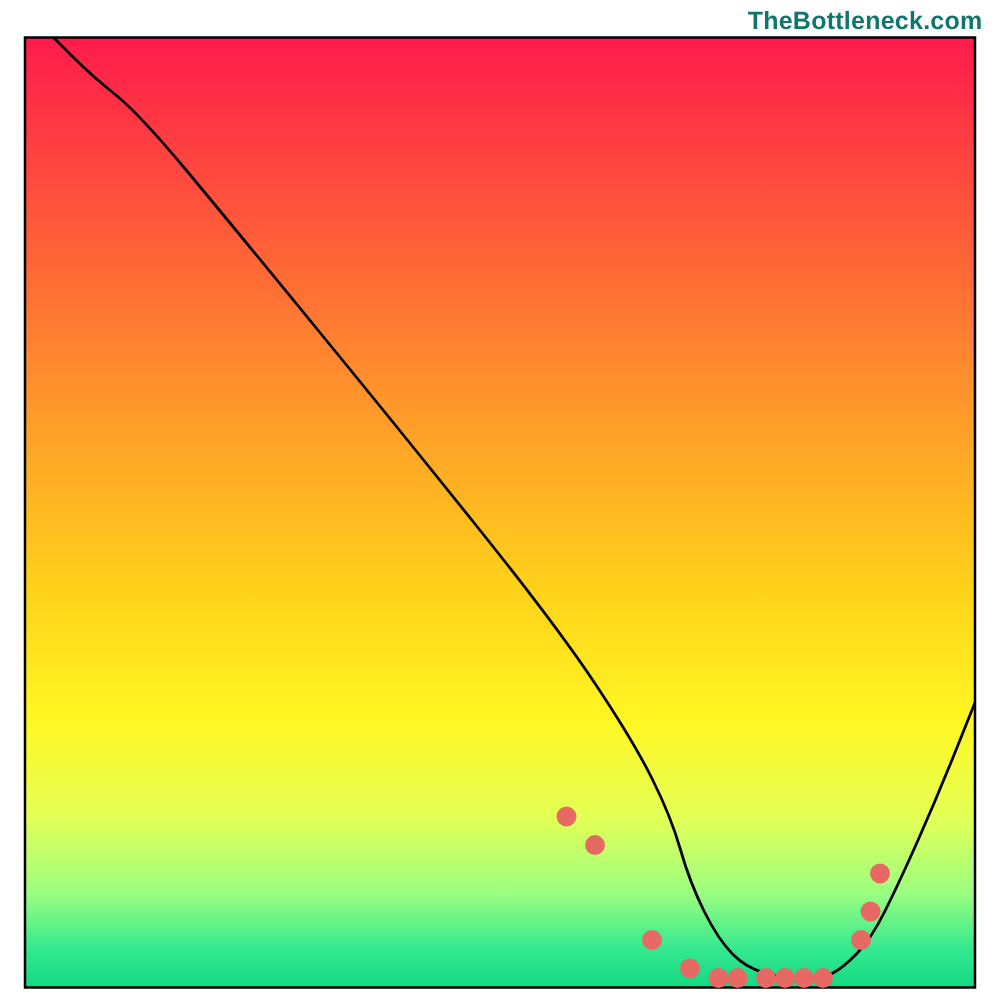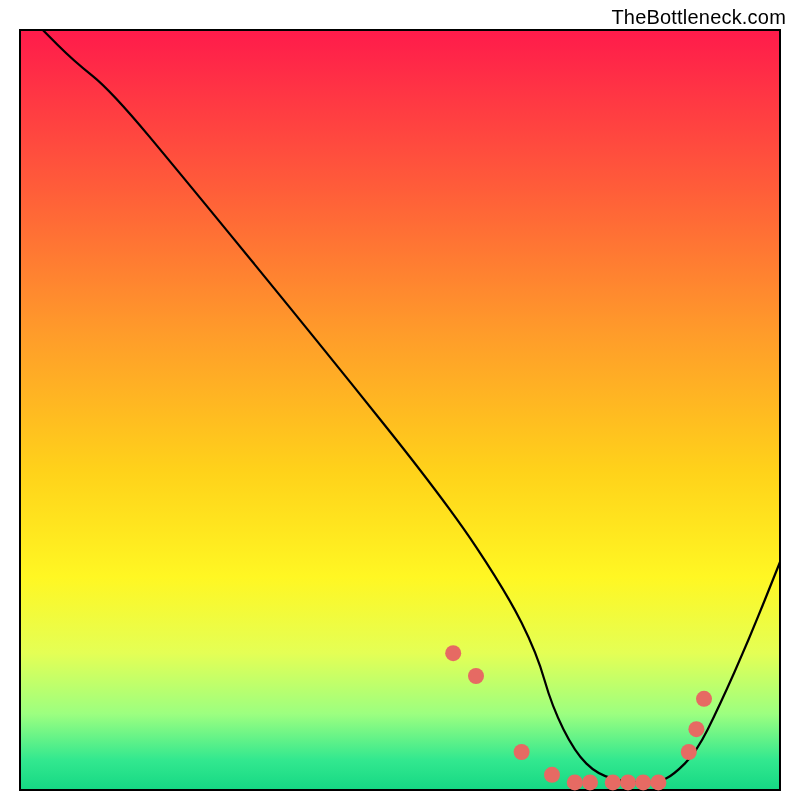--- a/index.html
+++ b/index.html
@@ -1,17 +1,17 @@
 <!DOCTYPE html>
 <html><head>
 <meta charset="utf-8">
 <style>
   html,body{margin:0;padding:0;width:800px;height:800px;overflow:hidden;background:#fff;font-family:Arial,Helvetica,sans-serif}
   .chart-wrap{position:relative;width:800px;height:800px}
-  .attribution{position:absolute;top:6px;right:14px;font-size:20px;font-weight:400;color:#000000;letter-spacing:.2px}
+  .attribution{position:absolute;top:6px;right:14px;font-size:20px;font-weight:700;color:#0f766e;letter-spacing:.2px}
   svg{display:block}
 </style>
 </head>
 <body>
 
 <div class="chart-wrap">
   <div class="attribution">TheBottleneck.com</div>
   <svg id="chart-svg" width="800" height="800">
     <defs>
       <linearGradient id="bg-grad" x1="0" y1="0" x2="0" y2="1">

